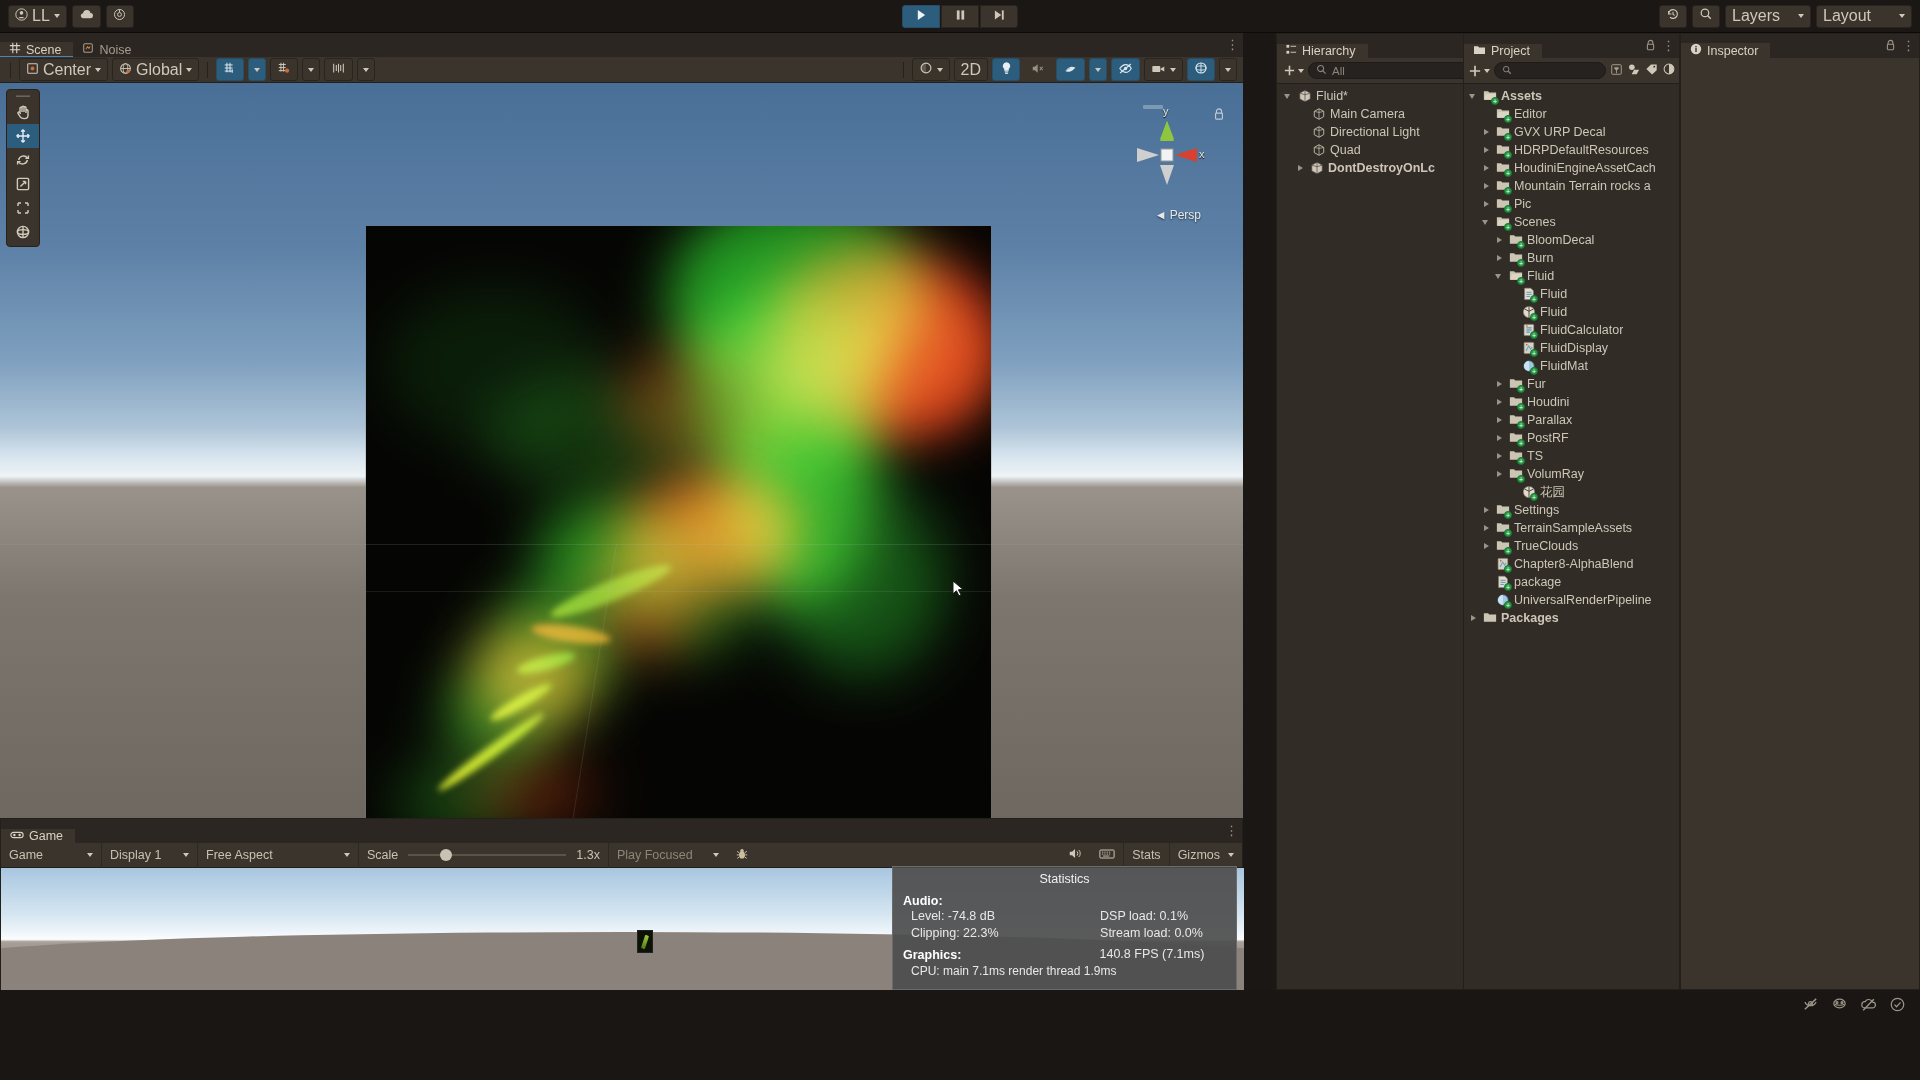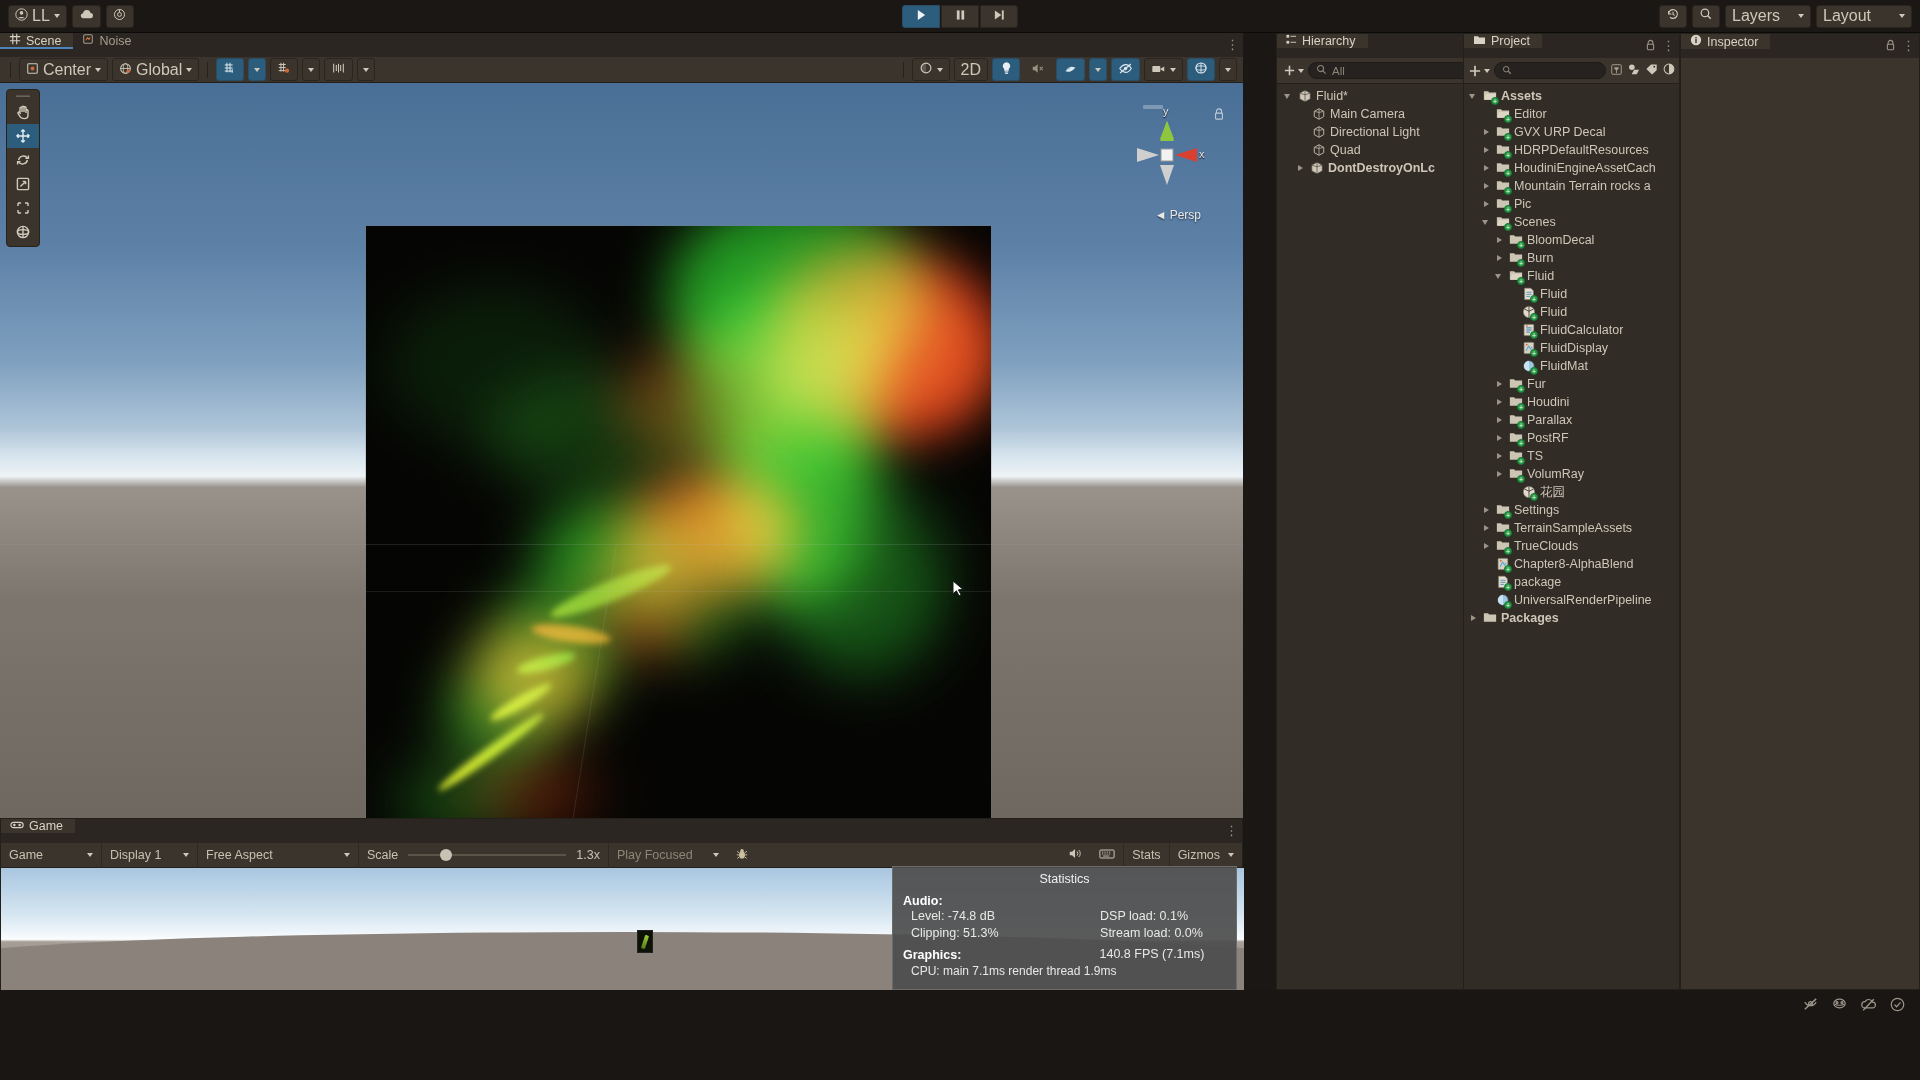--- a/index.html
+++ b/index.html
@@ -30,21 +30,21 @@
   .tbtn.flat{ background:transparent; border:none;}
   .play-group{ display:flex; }
   .play-group .tbtn{ border-radius:0; min-width:38px; height:23px;}
   .play-group .tbtn:first-child{ border-radius:3px 0 0 3px;}
   .play-group .tbtn:last-child{ border-radius:0 3px 3px 0;}
   .caret{ width:0;height:0;border-left:3.5px solid transparent;border-right:3.5px solid transparent;border-top:4.5px solid #cfc8ba; display:inline-block;}
 
   
   .panel{ position:absolute; background:#322c26; border:1px solid #232019; }
   .tabbar{
-    height:24px; background:#2b2621; display:flex; align-items:flex-start;
+    height:24px; background:#2b2621; display:flex; align-items:flex-end;
     position:relative;
   }
   .tab{
     display:flex; align-items:center; gap:5px; padding:0 12px 0 9px;
     font-size:12.5px; color:#a59d8f; cursor:pointer; position:relative;
   }
   .tab.sel{ background:#3b342c; color:#d8d2c4; }
   .tab.sel.accent::after{
     content:''; position:absolute; left:0; right:0; bottom:-1px; height:2px; background:#4a84b8;
   }
@@ -640,21 +640,21 @@
     </div>
   </div>
 
   <div id="statistics">
     <div id="stats-title">Statistics</div>
     <div class="stat-sec">
       <div class="stat-hd">Audio:</div>
       <div class="stat-row">
         <div class="stat-col">
           <div class="stat-line">Level: -74.8 dB</div>
-          <div class="stat-line">Clipping: 51.3%</div>
+          <div class="stat-line">Clipping: 22.3%</div>
         </div>
         <div class="stat-col r">
           <div class="stat-line">DSP load: 0.1%</div>
           <div class="stat-line">Stream load: 0.0%</div>
         </div>
       </div>
       <div class="stat-row" style="margin-top:4px">
         <div class="stat-col" style="padding-left:0">
           <div class="stat-hd">Graphics:</div>
         </div>

